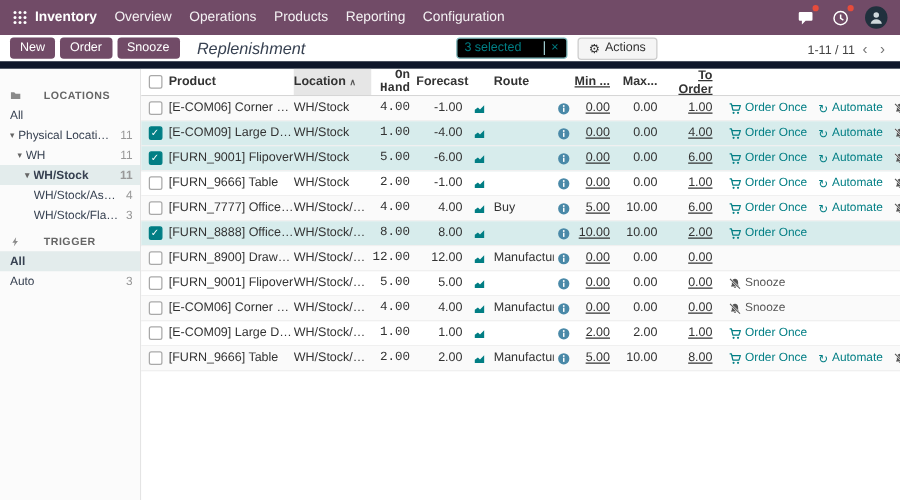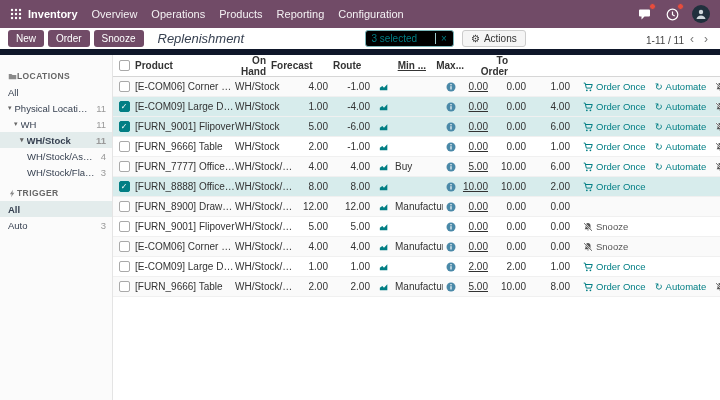--- a/index.html
+++ b/index.html
@@ -35,48 +35,48 @@
     padding:2px 8px; cursor:pointer; font-family:inherit; }
   .cp-right { display:flex; align-items:flex-end; gap:2px; font-size:10px; color:#444; }
   .pg-btn { border:none; background:none; color:#777; font-size:12px; cursor:pointer; padding:0 4px; font-family:inherit; }
 
   
   .main { flex:1; display:flex; overflow:hidden; }
 
   
   .sidebar { width:113px; flex:0 0 113px; background:#fbfbfb; border-right:1px solid #e4e4e4;
     padding-top:8px; font-size:9.5px; }
-  .side-head { display:flex; align-items:flex-end; gap:0; font-size:8.5px; font-weight:bold;
+  .side-head { display:flex; align-items:flex-end; gap:18px; font-size:8.5px; font-weight:bold;
     color:#666; letter-spacing:.4px; padding:4px 8px 3px 8px; margin-top:4px; }
   .side-head svg { width:9px; height:9px; color:#8a8a8a; }
   .side-item { display:flex; align-items:center; padding:2.5px 6px 2.5px 8px; cursor:pointer; color:#374151; }
   .side-item .caret { font-size:7px; color:#666; margin-right:3px; }
   .side-item .lbl { flex:1; white-space:nowrap; overflow:hidden; text-overflow:ellipsis; }
   .side-item .cnt { color:#999; margin-left:4px; }
   .side-item.sel { background:#e3ecec; font-weight:bold; }
   .lvl1 { padding-left:14px; } .lvl2 { padding-left:20px; } .lvl3 { padding-left:27px; }
 
   
   .content { flex:1; display:flex; flex-direction:column; background:#fff; }
   .tr { display:flex; align-items:center; height:20px; border-bottom:1px solid #f0f0f0; font-size:10px; }
   .tr:nth-child(even):not(.sel):not(.thead) { background:#fafafa; }
   .tr.sel { background:#d7ecec; }
   .thead { height:22px; font-weight:bold; border-bottom:1px solid #d6d6d6; background:#fff; }
   .td { display:block; }
   .c-chk { width:22px; display:flex; justify-content:center; }
   .c-prod { width:100px; white-space:nowrap; overflow:hidden; text-overflow:ellipsis; }
   .c-loc { width:62px; white-space:nowrap; overflow:hidden; text-overflow:ellipsis; }
-  .c-onhand { width:36px; }
+  .c-onhand { width:36px;font-family:Liberation Mono, monospace; }
   .c-fore { width:42px; }
   .c-graph { width:18px; display:flex; justify-content:center; }
   .c-route { width:50px; padding-left:2px; white-space:nowrap; overflow:hidden; }
   .c-info { width:16px; display:flex; justify-content:center; }
   .c-min { width:34px;text-decoration:underline; }
   .c-max { width:38px; }
-  .c-toorder { width:44px; }
+  .c-toorder { width:44px;text-decoration:underline; }
   .c-actions { flex:1; display:flex; align-items:center; gap:9px; padding-left:8px; overflow:hidden; }
   .c-num { text-align:right; padding-right:5px; }
   .th-loc { background:#e6e6e6; height:100%; display:flex; align-items:center; gap:3px; }
   .sort-caret { font-size:7px; color:#555; }
   .cb { width:11px; height:11px; border:1px solid #a9a9a9; border-radius:2px; background:#fff;
     display:flex; align-items:center; justify-content:center; font-size:8px; color:#fff; cursor:pointer; }
   .cb.checked { background:#017E84; border-color:#017E84; }
   .ic { width:10px; height:10px; }
   .ic-graph { color:#017E84; cursor:pointer; }
   .ic-info { color:#4a89a8; cursor:pointer; }
@@ -249,20 +249,24 @@
         <span class="cnt">3</span>
       </div>
     </div>
 
     <div class="content">
       <div class="tr thead">
         <span class="td c-chk">
             <span class="cb"></span>
           </span>
         <span class="td c-prod">Product</span>
+        <span class="td c-loc th-loc">
+          <span>Location</span>
+            <span class="sort-caret">∧</span>
+        </span>
         <span class="td c-onhand c-num">On Hand</span>
         <span class="td c-fore c-num">Forecast</span>
         <span class="td c-graph"></span>
         <span class="td c-route">Route</span>
         <span class="td c-info"></span>
         <span class="td c-min c-num">Min ...</span>
         <span class="td c-max c-num">Max...</span>
         <span class="td c-toorder c-num">To Order</span>
         <span class="td c-actions"></span>
       </div>

